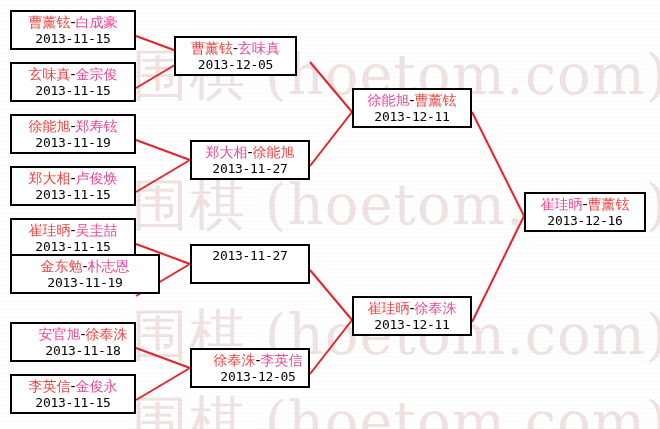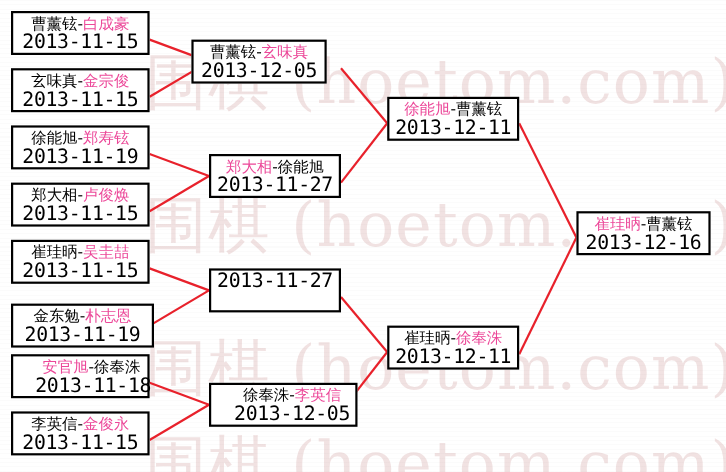--- a/index.html
+++ b/index.html
@@ -80,28 +80,28 @@
     text-align: center;
     padding-top: 2px;
     font-family: "DejaVu Sans", "Liberation Sans", sans-serif;
   }
   .players {
     font-size: 14px;
     line-height: 17px;
     white-space: nowrap;
   }
   .date {
-    font-size: 18px;
+    font-size: 13px;
     line-height: 16px;
     color: #000000;
     font-family: "DejaVu Sans Mono", "Liberation Mono", monospace;
     letter-spacing: -0.3px;
     white-space: nowrap;
   }
-  .p-win  { color: #000000; }
+  .p-win  { color: #ef4444; }
   .p-lose { color: #ec4899; }
   .dash   { color: #000000; }
 </style>
 </head>
 <body>
 
 <div id="bracket">
 
   <div class="watermark-layer">
     <div class="wm wm-1">围棋 (hoetom.com)</div>
@@ -141,21 +141,21 @@
         <div class="date">2013-11-19</div>
       </div>
       <div class="match" style="left: 10px; top: 166px; width: 126px; height: 40px;">
         <div class="players"><span class="p-win">郑大相</span><span class="dash">-</span><span class="p-lose">卢俊焕</span></div>
         <div class="date">2013-11-15</div>
       </div>
       <div class="match" style="left: 10px; top: 218px; width: 126px; height: 40px;">
         <div class="players"><span class="p-win">崔珪昞</span><span class="dash">-</span><span class="p-lose">吴圭喆</span></div>
         <div class="date">2013-11-15</div>
       </div>
-      <div class="match" style="left: 10px; top: 276px; width: 130px; height: 40px;">
+      <div class="match" style="left: 10px; top: 254px; width: 150px; height: 40px;">
         <div class="players"><span class="p-win">金东勉</span><span class="dash">-</span><span class="p-lose">朴志恩</span></div>
         <div class="date">2013-11-19</div>
       </div>
       <div class="match" style="left: 10px; top: 322px; width: 126px; height: 40px; padding-left: 20px;">
         <div class="players"><span class="p-lose">安官旭</span><span class="dash">-</span><span class="p-win">徐奉洙</span></div>
         <div class="date">2013-11-18</div>
       </div>
       <div class="match" style="left: 10px; top: 374px; width: 126px; height: 40px;">
         <div class="players"><span class="p-win">李英信</span><span class="dash">-</span><span class="p-lose">金俊永</span></div>
         <div class="date">2013-11-15</div>
@@ -164,21 +164,21 @@
         <div class="players"><span class="p-win">曹薰铉</span><span class="dash">-</span><span class="p-lose">玄味真</span></div>
         <div class="date">2013-12-05</div>
       </div>
       <div class="match" style="left: 190px; top: 140px; width: 120px; height: 40px;">
         <div class="players"><span class="p-lose">郑大相</span><span class="dash">-</span><span class="p-win">徐能旭</span></div>
         <div class="date">2013-11-27</div>
       </div>
       <div class="match" style="left: 190px; top: 244px; width: 120px; height: 40px;">
         <div class="date">2013-11-27</div>
       </div>
-      <div class="match" style="left: 190px; top: 348px; width: 135px; height: 40px; padding-left: 16px;">
+      <div class="match" style="left: 190px; top: 348px; width: 120px; height: 40px; padding-left: 16px;">
         <div class="players"><span class="p-win">徐奉洙</span><span class="dash">-</span><span class="p-lose">李英信</span></div>
         <div class="date">2013-12-05</div>
       </div>
       <div class="match" style="left: 352px; top: 88px; width: 120px; height: 40px;">
         <div class="players"><span class="p-lose">徐能旭</span><span class="dash">-</span><span class="p-win">曹薰铉</span></div>
         <div class="date">2013-12-11</div>
       </div>
       <div class="match" style="left: 352px; top: 296px; width: 120px; height: 40px;">
         <div class="players"><span class="p-win">崔珪昞</span><span class="dash">-</span><span class="p-lose">徐奉洙</span></div>
         <div class="date">2013-12-11</div>

